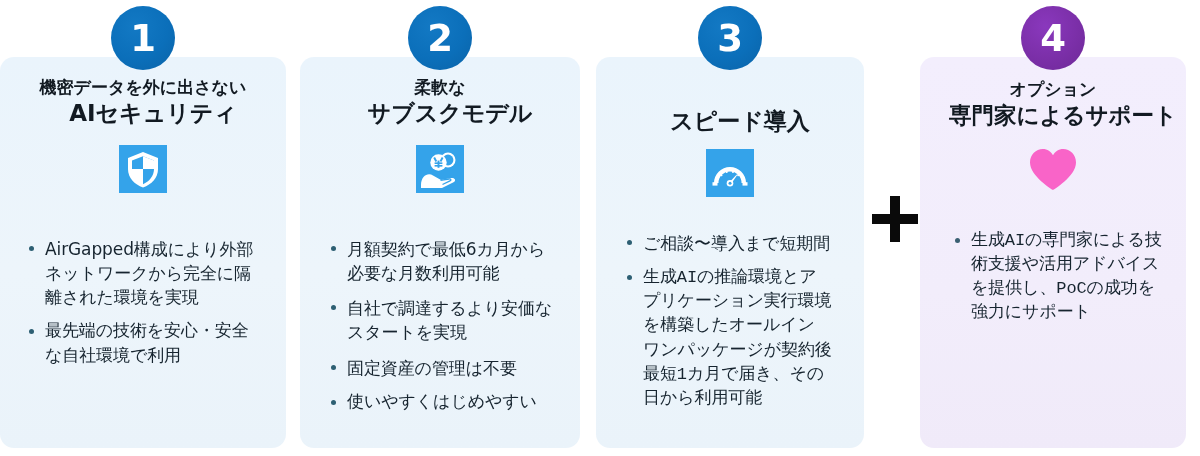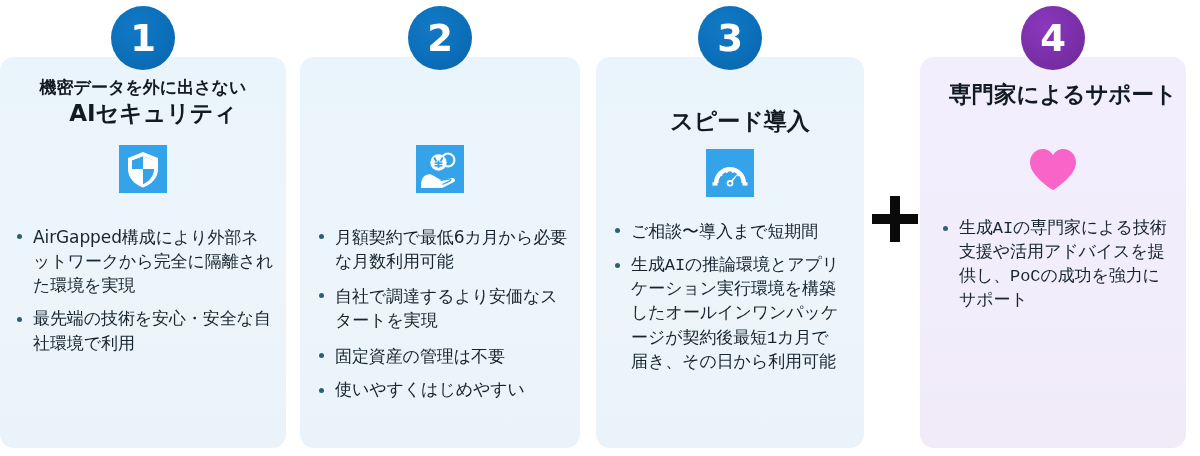--- a/index.html
+++ b/index.html
@@ -84,21 +84,21 @@
     background:#34A3EA;
     display:block;
   }
   .icon-bare{width:52px;height:48px;display:block;}
 
   
   .bullets{
     position:absolute;
     left:14px;right:12px;
     top:168px;
-    margin:0;padding:0;
+    margin:12px;padding:0;
     list-style:none;
   }
   #card-2 .bullets{left:16px;right:12px;top:168px;}
   #card-3 .bullets{left:16px;right:20px;top:162px;}
   #card-4 .bullets{left:20px;right:12px;top:160px;}
 
   .bullets li{
     position:relative;
     padding-left:19px;
     margin-bottom:11px;
@@ -154,20 +154,24 @@
     </div>
     <ul class="bullets">
       <li>AirGapped構成により外部ネットワークから完全に隔離された環境を実現</li>
       <li>最先端の技術を安心・安全な自社環境で利用</li>
     </ul>
   </div>
 
   <div class="card blue" id="card-2">
     <div class="badge b-blue">
       <span>2</span>
+    </div>
+    <div class="titles">
+      <div class="subtitle">柔軟な</div>
+      <div class="title">サブスクモデル</div>
     </div>
     <div class="icon-wrap">
       <span class="icon-tile">
         <svg viewBox="0 0 48 48" width="48" height="48" aria-hidden="true">
           <rect x="0" y="0" width="48" height="48" fill="#34A3EA"></rect>
           <circle cx="32" cy="15" r="7.5" fill="#ffffff"></circle>
           <circle cx="32" cy="15" r="5.4" fill="#34A3EA"></circle>
           <circle cx="22.5" cy="17.5" r="8.2" fill="#ffffff"></circle>
           <g fill="#34A3EA">
             <rect x="18.3" y="12.2" width="1.9" height="4.6" transform="rotate(-28 19.2 14.5)"></rect>
@@ -224,20 +228,21 @@
   <div id="plus-sign">
     <span class="bar-h"></span>
     <span class="bar-v"></span>
   </div>
 
   <div class="card purple" id="card-4">
     <div class="badge b-purple">
       <span>4</span>
     </div>
     <div class="titles">
+      <div class="subtitle">オプション</div>
       <div class="title">専門家によるサポート</div>
     </div>
     <div class="icon-wrap">
       <span class="icon-bare">
         <svg viewBox="0 0 52 48" width="52" height="48" aria-hidden="true">
           <path d="M26 45 C26 45 3 31.5 3 17.5 C3 9.5 9 4 15.8 4 C20.4 4 24.1 6.6 26 10.3 C27.9 6.6 31.6 4 36.2 4 C43 4 49 9.5 49 17.5 C49 31.5 26 45 26 45 Z" fill="#F964C8"></path>
         </svg>
       </span>
     </div>
     <ul class="bullets">

